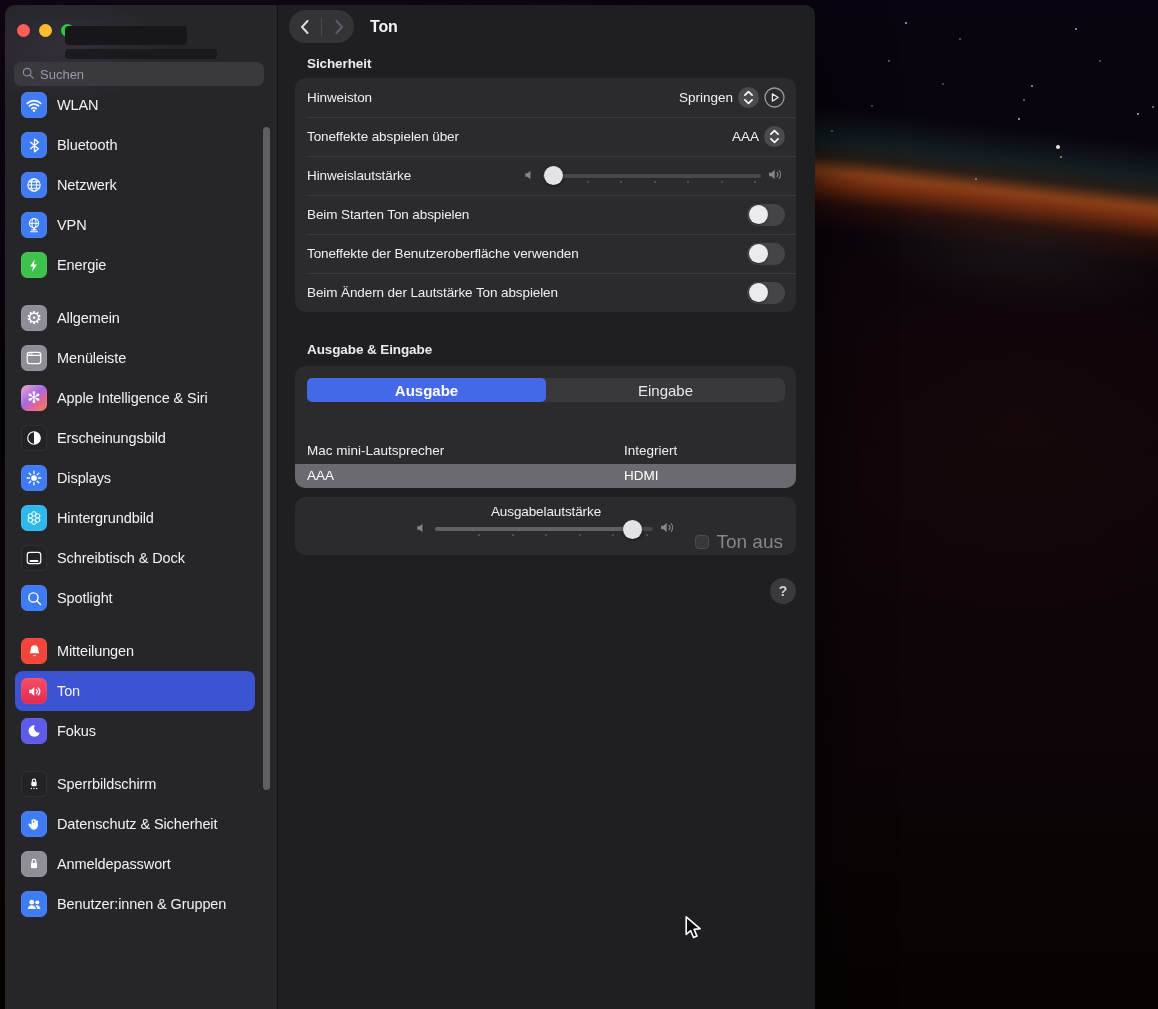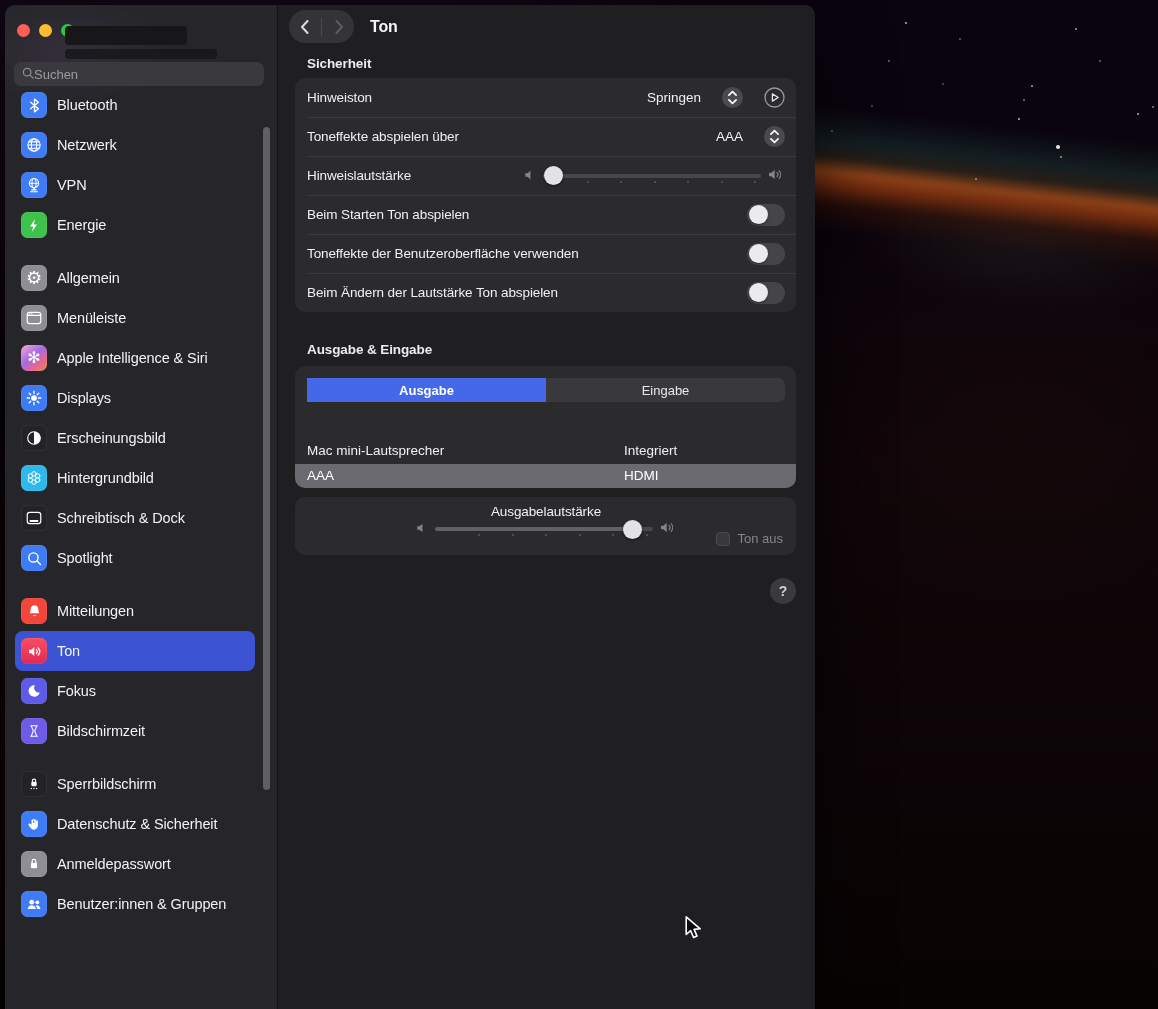--- a/index.html
+++ b/index.html
@@ -53,21 +53,21 @@
   .sidebar{width:273px;background:#26262a;position:relative;flex:none;border-right:1px solid #141416;}
   .sidebar::before{content:'';position:absolute;left:0;top:0;width:220px;height:120px;
       background:radial-gradient(140px 70px at 60px 45px,rgba(125,85,140,.16),rgba(0,0,0,0) 75%);}
   .traffic{position:absolute;left:12px;top:19px;display:flex;gap:9px;}
   .tl{width:13px;height:13px;border-radius:50%;display:block;}
   .tl.red{background:#ff5f57;}.tl.yellow{background:#febc2e;}.tl.green{background:#28c840;}
   .redact{position:absolute;background:#17171a;border-radius:4px;}
   .redact.r1{left:60px;top:21px;width:122px;height:19px;}
   .redact.r2{left:60px;top:44px;width:152px;height:10px;opacity:.85;}
   .search{position:absolute;left:9px;top:57px;width:250px;height:24px;border-radius:7px;
-      background:#3a3a3e;display:flex;align-items:center;padding:0 8px;}
+      background:#3a3a3e;display:flex;align-items:center;padding:0 8px;gap:6px;}
   .sph{color:#9a9aa1;font-size:13px;}
   .sb-list{position:absolute;left:0;top:80px;width:100%;padding:0 22px 0 10px;}
   .sb-item{height:40px;display:flex;align-items:center;gap:10px;padding:0 6px;border-radius:8px;}
   .sb-item.gap{margin-top:13px;}
   .sb-item.selected{background:#3c54d4;}
   .sb-icon{width:26px;height:26px;border-radius:6.5px;flex:none;display:flex;align-items:center;
       justify-content:center;box-shadow:inset 0 0 0 .5px rgba(255,255,255,.12);}
   .sb-icon svg{display:block;}
   .sb-icon .g{color:#fff;line-height:1;}
   .sb-label{color:#f2f2f5;font-size:14.5px;letter-spacing:-.1px;white-space:nowrap;}
@@ -85,21 +85,21 @@
   .sec1{left:29px;top:51px;}
   .sec2{left:29px;top:337px;}
   .card{position:absolute;left:17px;width:501px;background:#2b2b2e;border-radius:10px;overflow:hidden;}
   .card1{top:73px;height:234px;}
   .card2{top:361px;height:122px;}
   .card3{top:492px;height:58px;}
   .row{height:39px;display:flex;align-items:center;justify-content:space-between;
       padding:0 11px 0 12px;position:relative;}
   .card1 .row + .row::before{content:'';position:absolute;left:12px;right:0;top:0;height:1px;background:#3b3b3f;}
   .lbl{color:#f0f0f3;font-size:13.5px;letter-spacing:-.1px;}
-  .rgt{display:flex;align-items:center;gap:21px;}
+  .rgt{display:flex;align-items:center;gap:5px;}
   .val{color:#f0f0f3;font-size:13.5px;}
   .stepper{width:21px;height:21px;border-radius:50%;background:#4a4a4f;display:flex;
       align-items:center;justify-content:center;}
   .playbtn{width:21px;height:21px;display:flex;align-items:center;justify-content:center;}
 
   
   .toggle{width:38px;height:22px;border-radius:11px;background:#454549;position:relative;flex:none;}
   .toggle .knob{position:absolute;left:1.5px;top:1.5px;width:19px;height:19px;border-radius:10px;
       background:#ebebed;box-shadow:0 1px 2px rgba(0,0,0,.4);}
 
@@ -112,39 +112,39 @@
       box-shadow:0 1px 3px rgba(0,0,0,.5);margin-left:-9.5px;}
   .ticks i{position:absolute;top:15px;width:2px;height:2px;border-radius:50%;background:#5a5a5f;}
   .ticks i:nth-child(1){left:20%;}.ticks i:nth-child(2){left:35.4%;}
   .ticks i:nth-child(3){left:50.8%;}.ticks i:nth-child(4){left:66.2%;}
   .ticks i:nth-child(5){left:81.6%;}.ticks i:nth-child(6){left:97%;}
 
   
   .seg{position:absolute;left:12px;right:11px;top:12px;height:24px;border-radius:7px;
       background:#39393d;display:flex;}
   .seg-btn{flex:1;display:flex;align-items:center;justify-content:center;color:#e8e8ec;
-      font-size:13px;border-radius:0;}
+      font-size:15px;border-radius:5px;}
   .seg-btn.selected{background:#4368e8;color:#fff;font-weight:700;}
   .thead{position:absolute;left:0;right:0;top:48px;height:24px;background:#242428;
       border-top:1px solid #3c3c40;border-bottom:1px solid #3c3c40;}
   .th{position:absolute;top:4px;font-size:12px;color:#d2d2d7;}
   .col-name{left:12px;}
   .col-typ{left:329px;}
   .dev-rows{position:absolute;left:0;right:0;top:73px;}
   .dev-row{height:25px;position:relative;}
   .dev-row span{position:absolute;top:4px;font-size:13.5px;color:#f0f0f3;}
   .dev-row.selected{background:#6a6a70;}
   .dev-row.selected span{color:#fff;}
 
   
   .vol-row{position:absolute;left:12px;right:11px;top:7px;height:26px;display:flex;
       align-items:center;justify-content:space-between;flex-direction:column;}
   .muterow{position:absolute;right:13px;top:34px;display:flex;align-items:center;gap:7px;}
   .cb{width:14px;height:14px;border-radius:4px;background:#38383c;border:1px solid #4c4c51;}
-  .cblbl{color:#85858b;font-size:13px;}
+  .cblbl{color:#85858b;font-size:19px;}
 
   .help{position:absolute;left:492px;top:573px;width:26px;height:26px;border-radius:50%;
       background:#3a3a3e;color:#d2d2d6;font-size:14px;font-weight:700;display:flex;
       align-items:center;justify-content:center;}
 
   .cursor{position:absolute;left:684px;top:915px;z-index:50;}
 </style>
 </head>
 <body>
 
@@ -167,20 +167,31 @@
     <div class="search">
       <span class="sicon"><svg width="12" height="12" viewBox="0 0 14 14">
             <circle cx="6" cy="6" r="4.4" stroke="#8f8f96" stroke-width="1.4" fill="none"></circle>
             <path d="M9.2 9.2L13 13" stroke="#8f8f96" stroke-width="1.4" stroke-linecap="round"></path>
           </svg></span>
       <span class="sph">Suchen</span>
     </div>
     <nav class="sb-list">
         <div class="sb-item">
           <span class="sb-icon" style="background:linear-gradient(180deg, #3f7bf5, #3f7bf5)">
+            <svg width="18" height="18" viewBox="0 0 24 24">
+              <path d="M3 9.8C8.2 4.9 15.8 4.9 21 9.8" stroke="#fff" fill="none" stroke-linecap="round" stroke-linejoin="round" stroke-width="2.3"></path>
+              <path d="M6 13.3c3.4-3.1 8.6-3.1 12 0" stroke="#fff" fill="none" stroke-linecap="round" stroke-linejoin="round" stroke-width="2.3"></path>
+              <path d="M9 16.7c1.7-1.5 4.3-1.5 6 0" stroke="#fff" fill="none" stroke-linecap="round" stroke-linejoin="round" stroke-width="2.3"></path>
+              <circle cx="12" cy="19.6" r="1.7" fill="#fff"></circle>
+            </svg>
+          </span>
+          <span class="sb-label">WLAN</span>
+        </div>
+        <div class="sb-item">
+          <span class="sb-icon" style="background:linear-gradient(180deg, #3f7bf5, #3f7bf5)">
             <svg width="17" height="17" viewBox="0 0 24 24">
               <path d="M6.5 7.5l11 9L12 21V3l5.5 4.5-11 9" stroke="#fff" fill="none" stroke-linecap="round" stroke-linejoin="round" stroke-width="1.9"></path>
             </svg>
           </span>
           <span class="sb-label">Bluetooth</span>
         </div>
         <div class="sb-item">
           <span class="sb-icon" style="background:linear-gradient(180deg, #3f7bf5, #3f7bf5)">
             <svg width="18" height="18" viewBox="0 0 24 24">
               <circle cx="12" cy="12" r="8.2" stroke="#fff" fill="none" stroke-linecap="round" stroke-linejoin="round" stroke-width="1.4"></circle>
@@ -225,36 +236,36 @@
           </span>
           <span class="sb-label">Menüleiste</span>
         </div>
         <div class="sb-item">
           <span class="sb-icon" style="background:linear-gradient(140deg,#f2aacb 0%,#a569e8 45%,#e8678c 72%,#e8874d 100%)">
             <span class="g" style="font-size:16px">✻</span>
           </span>
           <span class="sb-label">Apple Intelligence &amp; Siri</span>
         </div>
         <div class="sb-item">
+          <span class="sb-icon" style="background:linear-gradient(180deg, #232327, #232327)">
+            <svg width="18" height="18" viewBox="0 0 24 24">
+              <circle cx="12" cy="12" r="8.4" stroke="#fff" fill="none" stroke-linecap="round" stroke-linejoin="round" stroke-width="1.5"></circle>
+              <path d="M12 3.6a8.4 8.4 0 010 16.8z" fill="#fff"></path>
+            </svg>
+          </span>
+          <span class="sb-label">Erscheinungsbild</span>
+        </div>
+        <div class="sb-item">
           <span class="sb-icon" style="background:linear-gradient(180deg, #3f7bf5, #3f7bf5)">
             <svg width="18" height="18" viewBox="0 0 24 24">
               <circle cx="12" cy="12" r="3.8" fill="#fff"></circle>
               <path d="M12 3v3M12 18v3M3 12h3M18 12h3M5.6 5.6l2.1 2.1M16.3 16.3l2.1 2.1M18.4 5.6l-2.1 2.1M7.7 16.3l-2.1 2.1" stroke="#fff" fill="none" stroke-linecap="round" stroke-linejoin="round" stroke-width="1.8"></path>
             </svg>
           </span>
           <span class="sb-label">Displays</span>
-        </div>
-        <div class="sb-item">
-          <span class="sb-icon" style="background:linear-gradient(180deg, #232327, #232327)">
-            <svg width="18" height="18" viewBox="0 0 24 24">
-              <circle cx="12" cy="12" r="8.4" stroke="#fff" fill="none" stroke-linecap="round" stroke-linejoin="round" stroke-width="1.5"></circle>
-              <path d="M12 3.6a8.4 8.4 0 010 16.8z" fill="#fff"></path>
-            </svg>
-          </span>
-          <span class="sb-label">Erscheinungsbild</span>
         </div>
         <div class="sb-item">
           <span class="sb-icon" style="background:linear-gradient(180deg, #2fb9ea, #2fb9ea)">
             <svg width="18" height="18" viewBox="0 0 24 24">
               <g stroke="#fff" fill="none" stroke-linecap="round" stroke-linejoin="round" stroke-width="1.3">
                 <circle cx="12" cy="6.5" r="3"></circle>
                 <circle cx="16.8" cy="9.3" r="3"></circle>
                 <circle cx="16.8" cy="14.7" r="3"></circle>
                 <circle cx="12" cy="17.5" r="3"></circle>
                 <circle cx="7.2" cy="14.7" r="3"></circle>
@@ -300,28 +311,20 @@
           </span>
           <span class="sb-label">Ton</span>
         </div>
         <div class="sb-item">
           <span class="sb-icon" style="background:linear-gradient(180deg, #5d5be8, #5d5be8)">
             <svg width="16" height="16" viewBox="0 0 24 24">
               <path d="M13.2 3.4A8.6 8.6 0 1020.7 14.3 7.2 7.2 0 0113.2 3.4z" fill="#fff"></path>
             </svg>
           </span>
           <span class="sb-label">Fokus</span>
-        </div>
-        <div class="sb-item">
-          <span class="sb-icon" style="background:linear-gradient(180deg, #6e5ce8, #6e5ce8)">
-            <svg width="16" height="16" viewBox="0 0 24 24">
-              <path d="M7 4.2h10M7 19.8h10M8.2 4.2c0 3.6 2.6 5.1 2.6 7.8s-2.6 4.2-2.6 7.8M15.8 4.2c0 3.6-2.6 5.1-2.6 7.8s2.6 4.2 2.6 7.8" stroke="#fff" fill="none" stroke-linecap="round" stroke-linejoin="round" stroke-width="1.6"></path>
-            </svg>
-          </span>
-          <span class="sb-label">Bildschirmzeit</span>
         </div>
         <div class="sb-item gap">
           <span class="sb-icon" style="background:linear-gradient(180deg, #232327, #232327)">
             <svg width="16" height="16" viewBox="0 0 24 24">
               <rect x="8" y="8.6" width="8" height="6.6" rx="1.6" fill="#fff"></rect>
               <path d="M9.5 8.6V7.2a2.5 2.5 0 015 0v1.4" stroke="#fff" fill="none" stroke-linecap="round" stroke-linejoin="round" stroke-width="1.6"></path>
               <circle cx="8" cy="18.8" r="1" fill="#fff"></circle>
               <circle cx="12" cy="18.8" r="1" fill="#fff"></circle>
               <circle cx="16" cy="18.8" r="1" fill="#fff"></circle>
             </svg>

